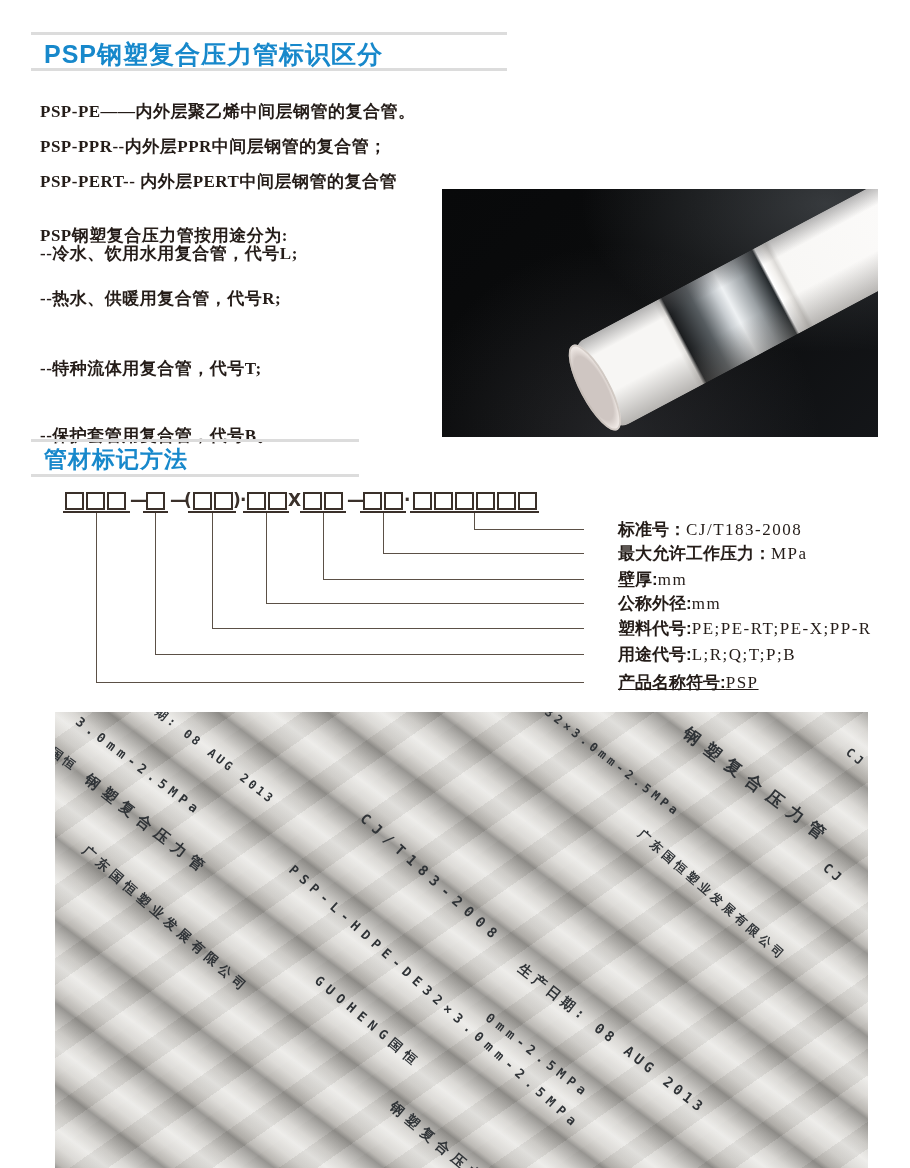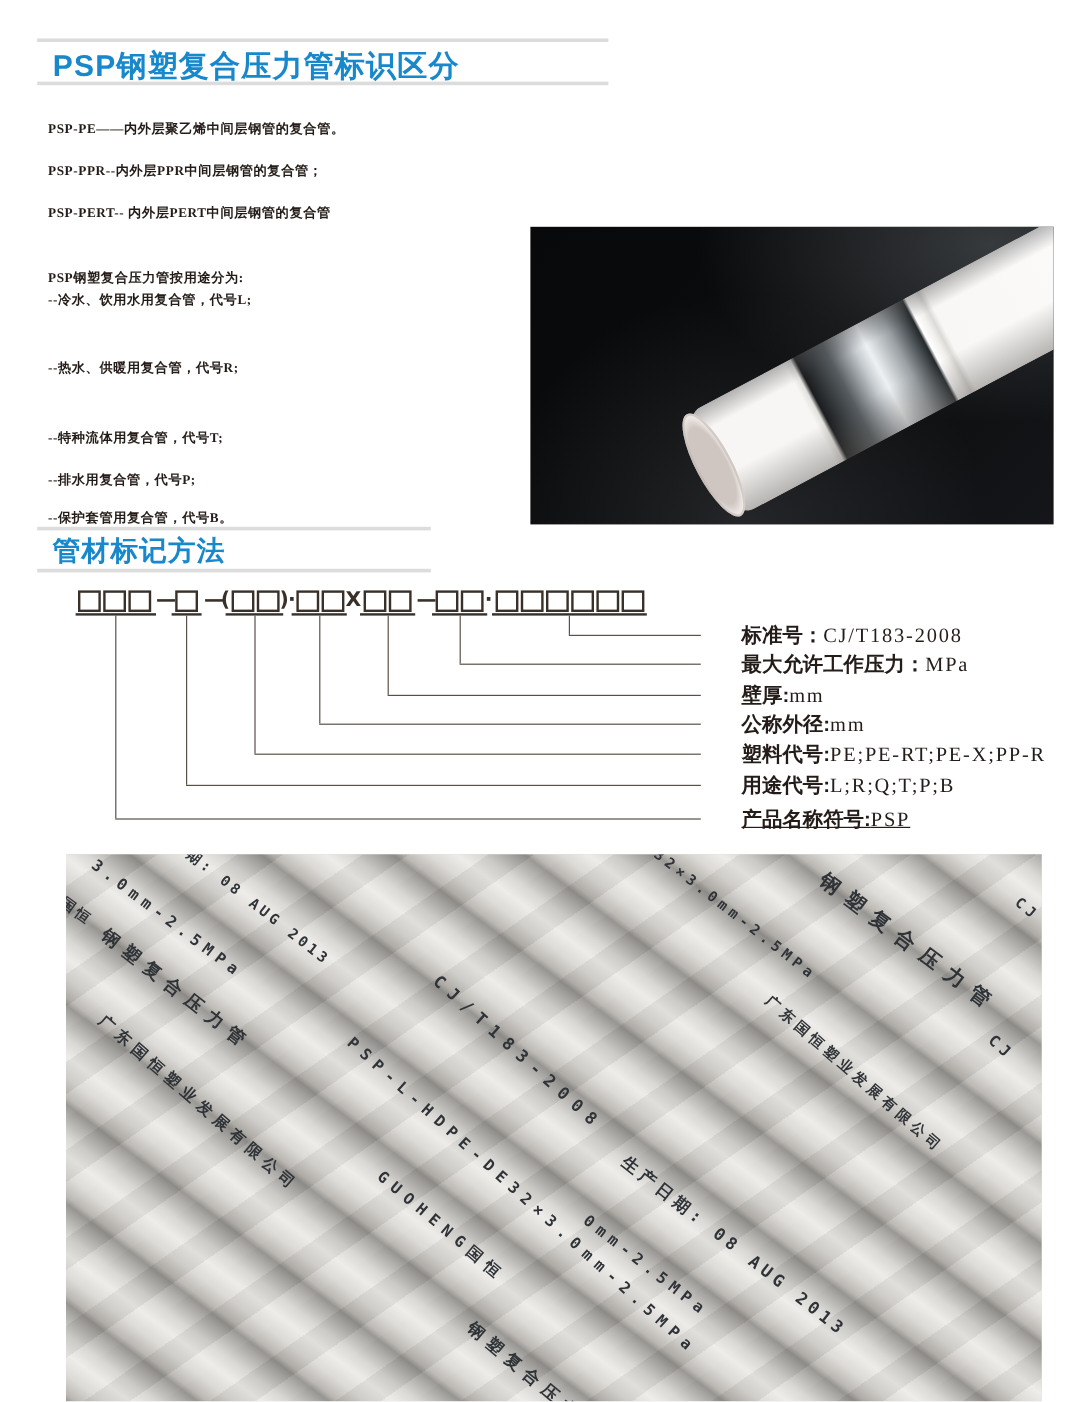--- a/index.html
+++ b/index.html
@@ -7,21 +7,21 @@
         font-family:"Liberation Serif","DejaVu Serif",serif;}
 
   
   .rule{position:absolute;height:3px;background:#dcdcdc;}
   .h-title{position:absolute;font-family:"Liberation Sans","DejaVu Sans",sans-serif;
            font-weight:bold;color:#1788cb;letter-spacing:1px;white-space:nowrap;}
   #title1{left:44px;top:38px;font-size:25px;}
   #title2{left:44px;top:444px;font-size:23px;}
 
   
-  .bl{position:absolute;left:40px;font-size:11px;font-weight:700;color:#241c18;
+  .bl{position:absolute;left:40px;font-size:17px;font-weight:700;color:#241c18;
       letter-spacing:0.5px;white-space:nowrap;}
 
   
   #photo1{position:absolute;left:442px;top:189px;width:436px;height:248px;overflow:hidden;
           background:
             radial-gradient(ellipse at 88% 6%, rgba(90,95,100,0.55) 0%, rgba(20,21,23,0) 45%),
             radial-gradient(ellipse at 40% 100%, rgba(110,110,118,0.25) 0%, rgba(10,10,12,0) 55%),
             linear-gradient(135deg,#08090a 0%,#0b0c0d 55%,#141619 100%);}
   #pipe{position:absolute;left:152px;top:151px;width:440px;height:96px;
         transform:rotate(-28deg);transform-origin:0 50%;}
@@ -74,23 +74,22 @@
 
   <div class="rule" style="left:31px;top:32px;width:476px;"></div>
   <div id="title1" class="h-title">PSP钢塑复合压力管标识区分</div>
   <div class="rule" style="left:31px;top:68px;width:476px;"></div>
 
   <div class="bl" style="top:100px;">PSP-PE——内外层聚乙烯中间层钢管的复合管。</div>
   <div class="bl" style="top:170px;">PSP-PERT-- 内外层PERT中间层钢管的复合管</div>
   <div class="bl" style="top:135px;">PSP-PPR--内外层PPR中间层钢管的复合管；</div>
   <div class="bl" style="top:224px;">PSP钢塑复合压力管按用途分为:</div>
   <div class="bl" style="top:242px;">--冷水、饮用水用复合管，代号L;</div>
-  <div class="bl" style="top:299px;">--热水、供暖用复合管，代号R;</div>
+  <div class="bl" style="top:287px;">--热水、供暖用复合管，代号R;</div>
   <div class="bl" style="top:357px;">--特种流体用复合管，代号T;</div>
-  <div class="bl" style="top:392px;">--排水用复合管，代号P;</div>
   <div class="bl" style="top:424px;">--保护套管用复合管，代号B。</div>
 
   <div id="photo1">
     <div id="pipe">
       <div id="pipe-body"></div>
       <div id="pipe-cap"></div>
     </div>
   </div>
 
   <div class="rule" style="left:31px;top:439px;width:328px;"></div>

